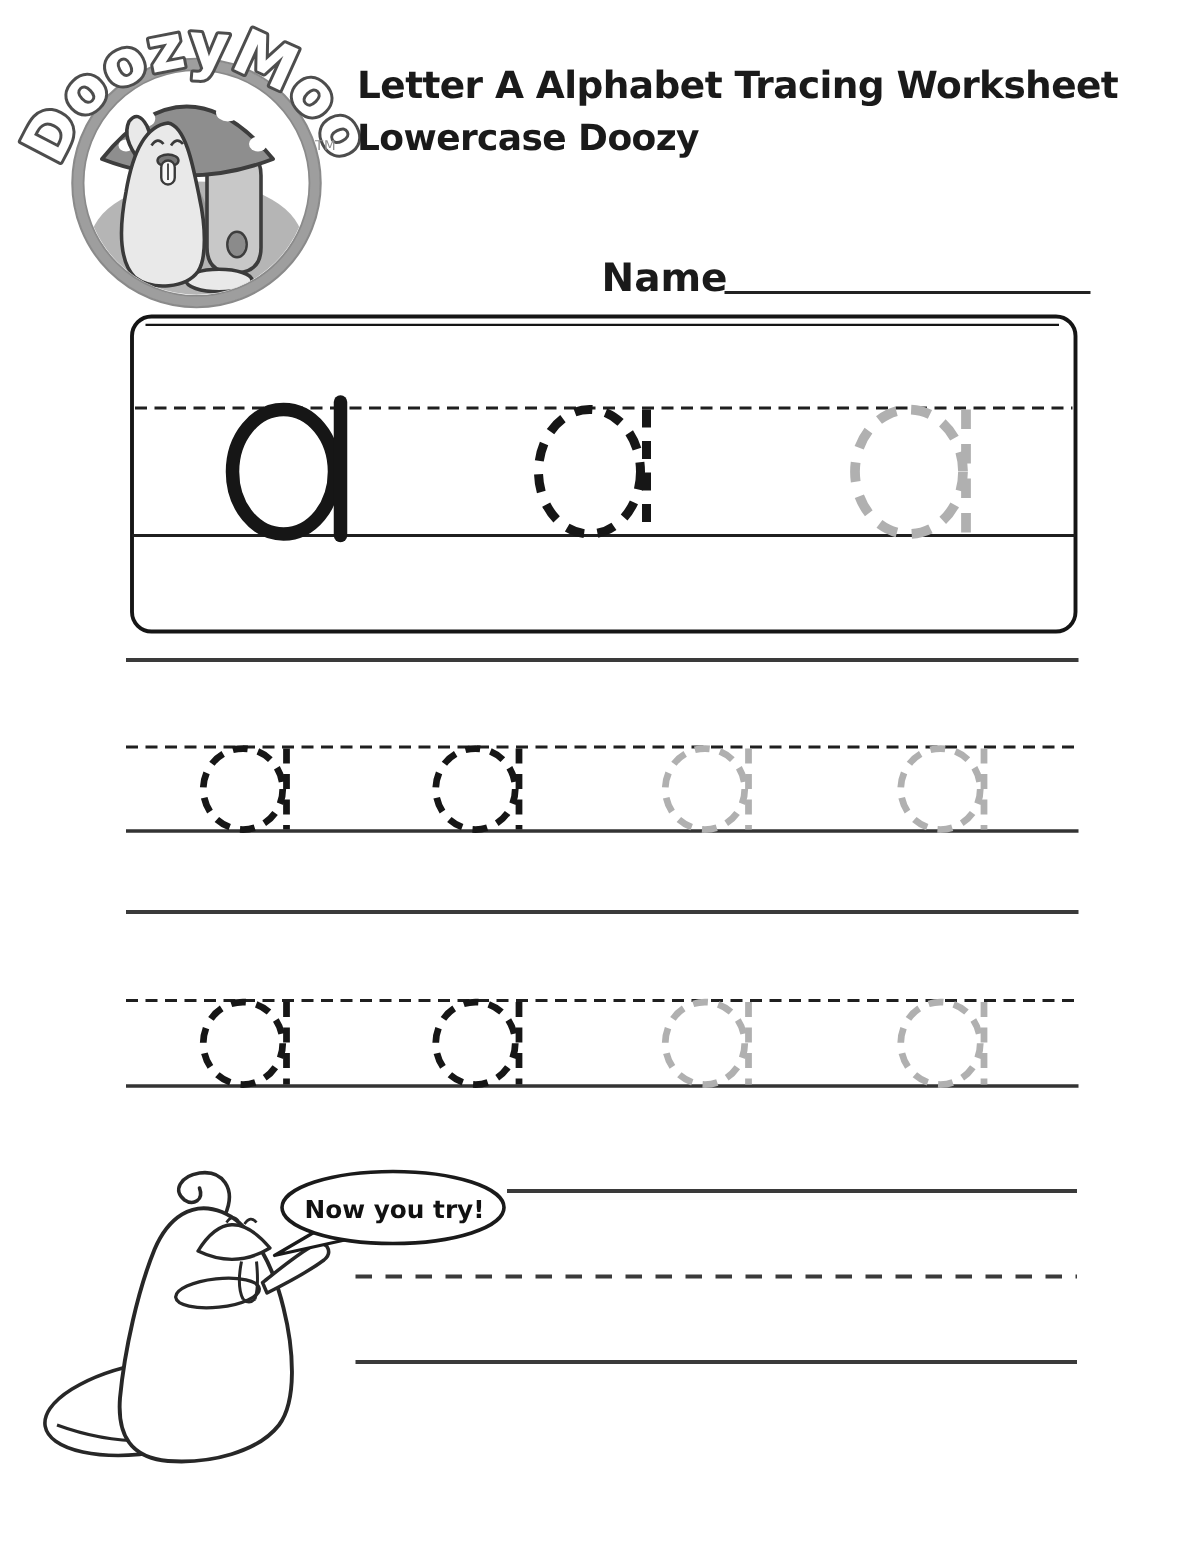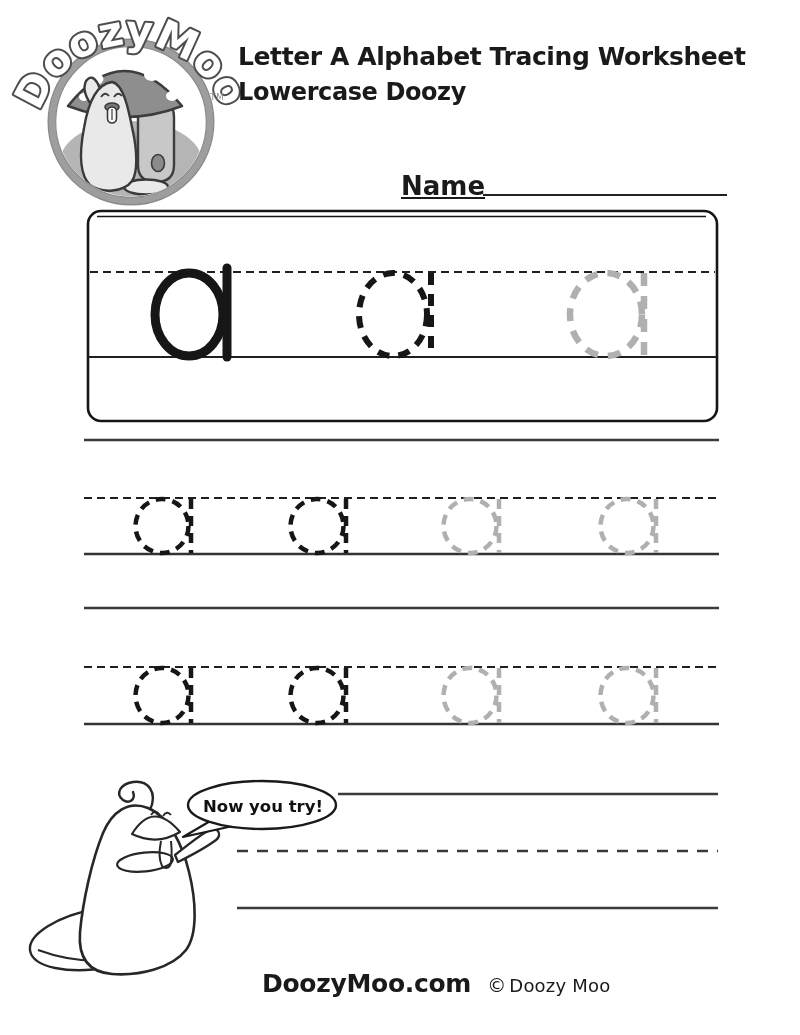--- a/index.html
+++ b/index.html
@@ -3,21 +3,21 @@
 <meta charset="utf-8">
 <style>
   html,body{margin:0;padding:0;background:#fff;}
   #page{position:relative;width:800px;height:1035px;background:#ffffff;
         font-family:"DejaVu Sans",sans-serif;color:#1a1a1a;overflow:hidden;}
   .abs{position:absolute;}
   #canvas{position:absolute;left:0;top:0;}
   .title-block{left:238px;top:44px;line-height:1.0;}
   .title-main{font-size:25px;font-weight:700;letter-spacing:-0.4px;white-space:nowrap;}
   .title-sub{font-size:24px;font-weight:700;letter-spacing:-0.4px;margin-top:11px;white-space:nowrap;}
-  .name-row-label{left:401px;top:171px;font-size:26px;font-weight:600;text-decoration:underline;}
+  .name-row-label{left:401px;top:171px;font-size:26px;font-weight:600;}
   .name-line{left:483px;top:194px;width:244px;height:0;border-top:2.2px solid #222;}
   .footer{left:262px;top:969px;display:flex;align-items:baseline;gap:16px;white-space:nowrap;}
   .footer-site{font-size:25px;font-weight:700;letter-spacing:-0.3px;}
   .footer-copy{font-size:18px;font-weight:500;letter-spacing:0.2px;}
   .footer-copy .csym{font-size:19px;margin-right:3px;}
   svg text{font-family:"DejaVu Sans",sans-serif;}
 </style>
 </head>
 <body>
 
@@ -150,18 +150,14 @@
   </svg>
 
   <div class="abs title-block">
     <div class="title-main">Letter A Alphabet Tracing Worksheet</div>
     <div class="title-sub">Lowercase Doozy</div>
   </div>
 
   <div class="abs name-row-label">Name</div>
   <div class="abs name-line"></div>
 
-  <div class="abs footer">
-    <span class="footer-site">DoozyMoo.com</span>
-    <span class="footer-copy"><span class="csym">©</span><span>Doozy Moo</span></span>
-  </div>
 
 </div>
 
 </body></html>

